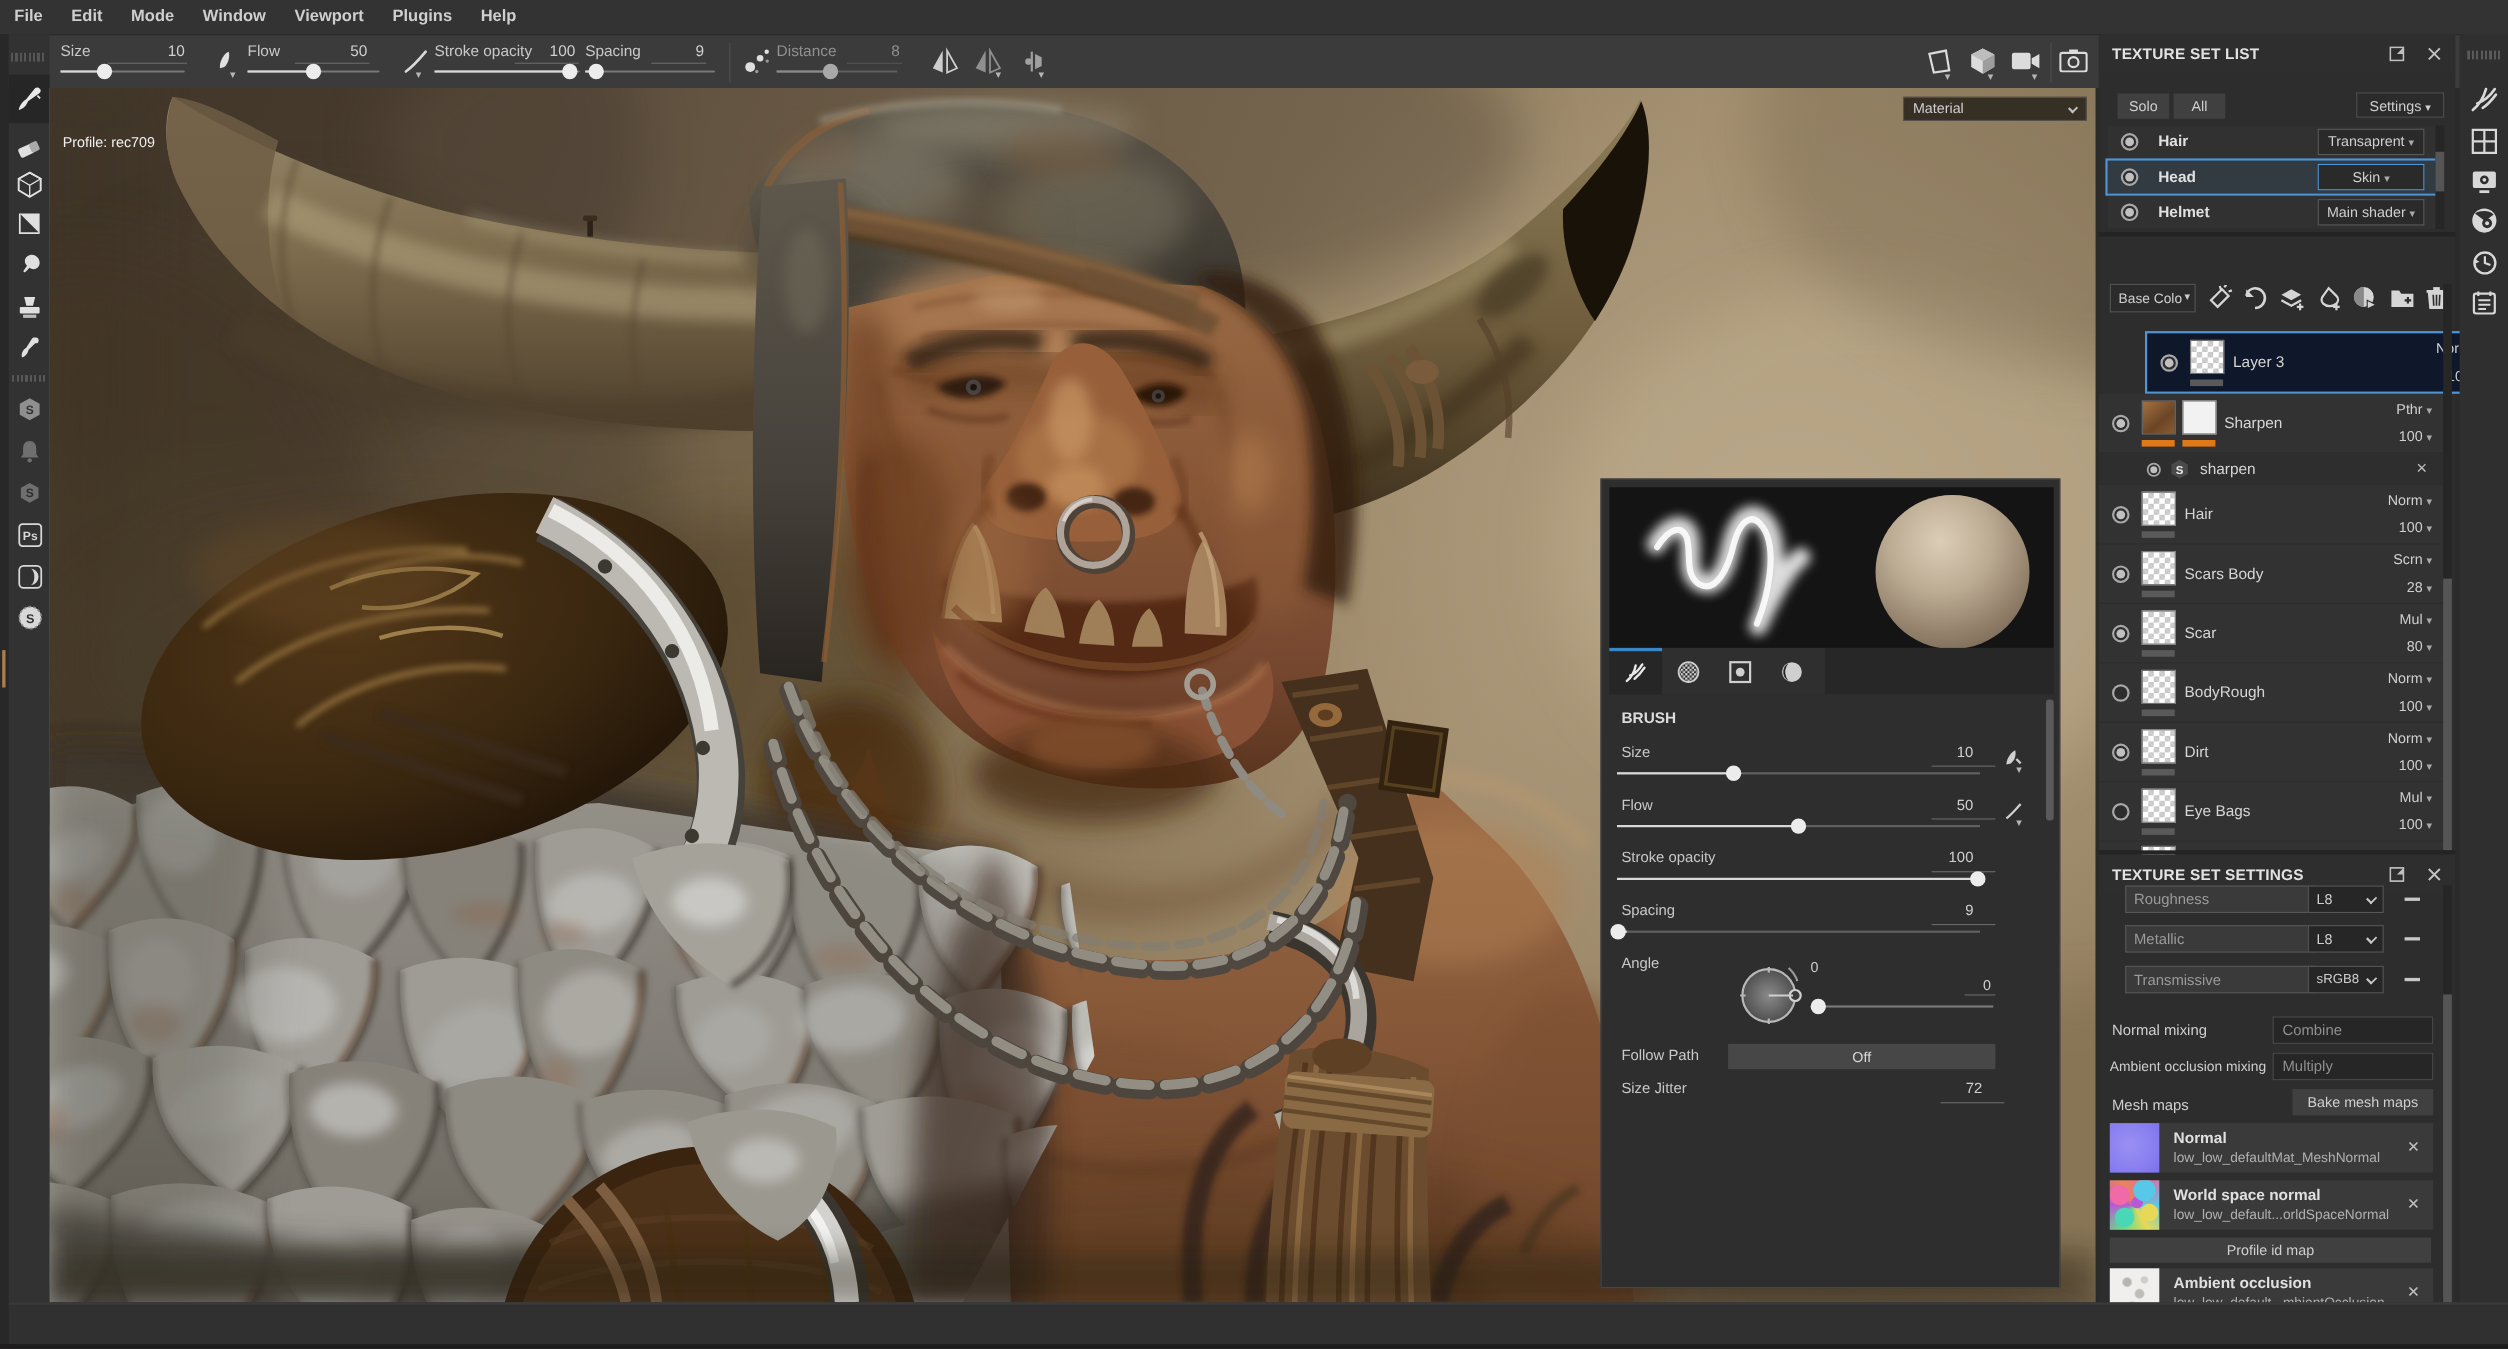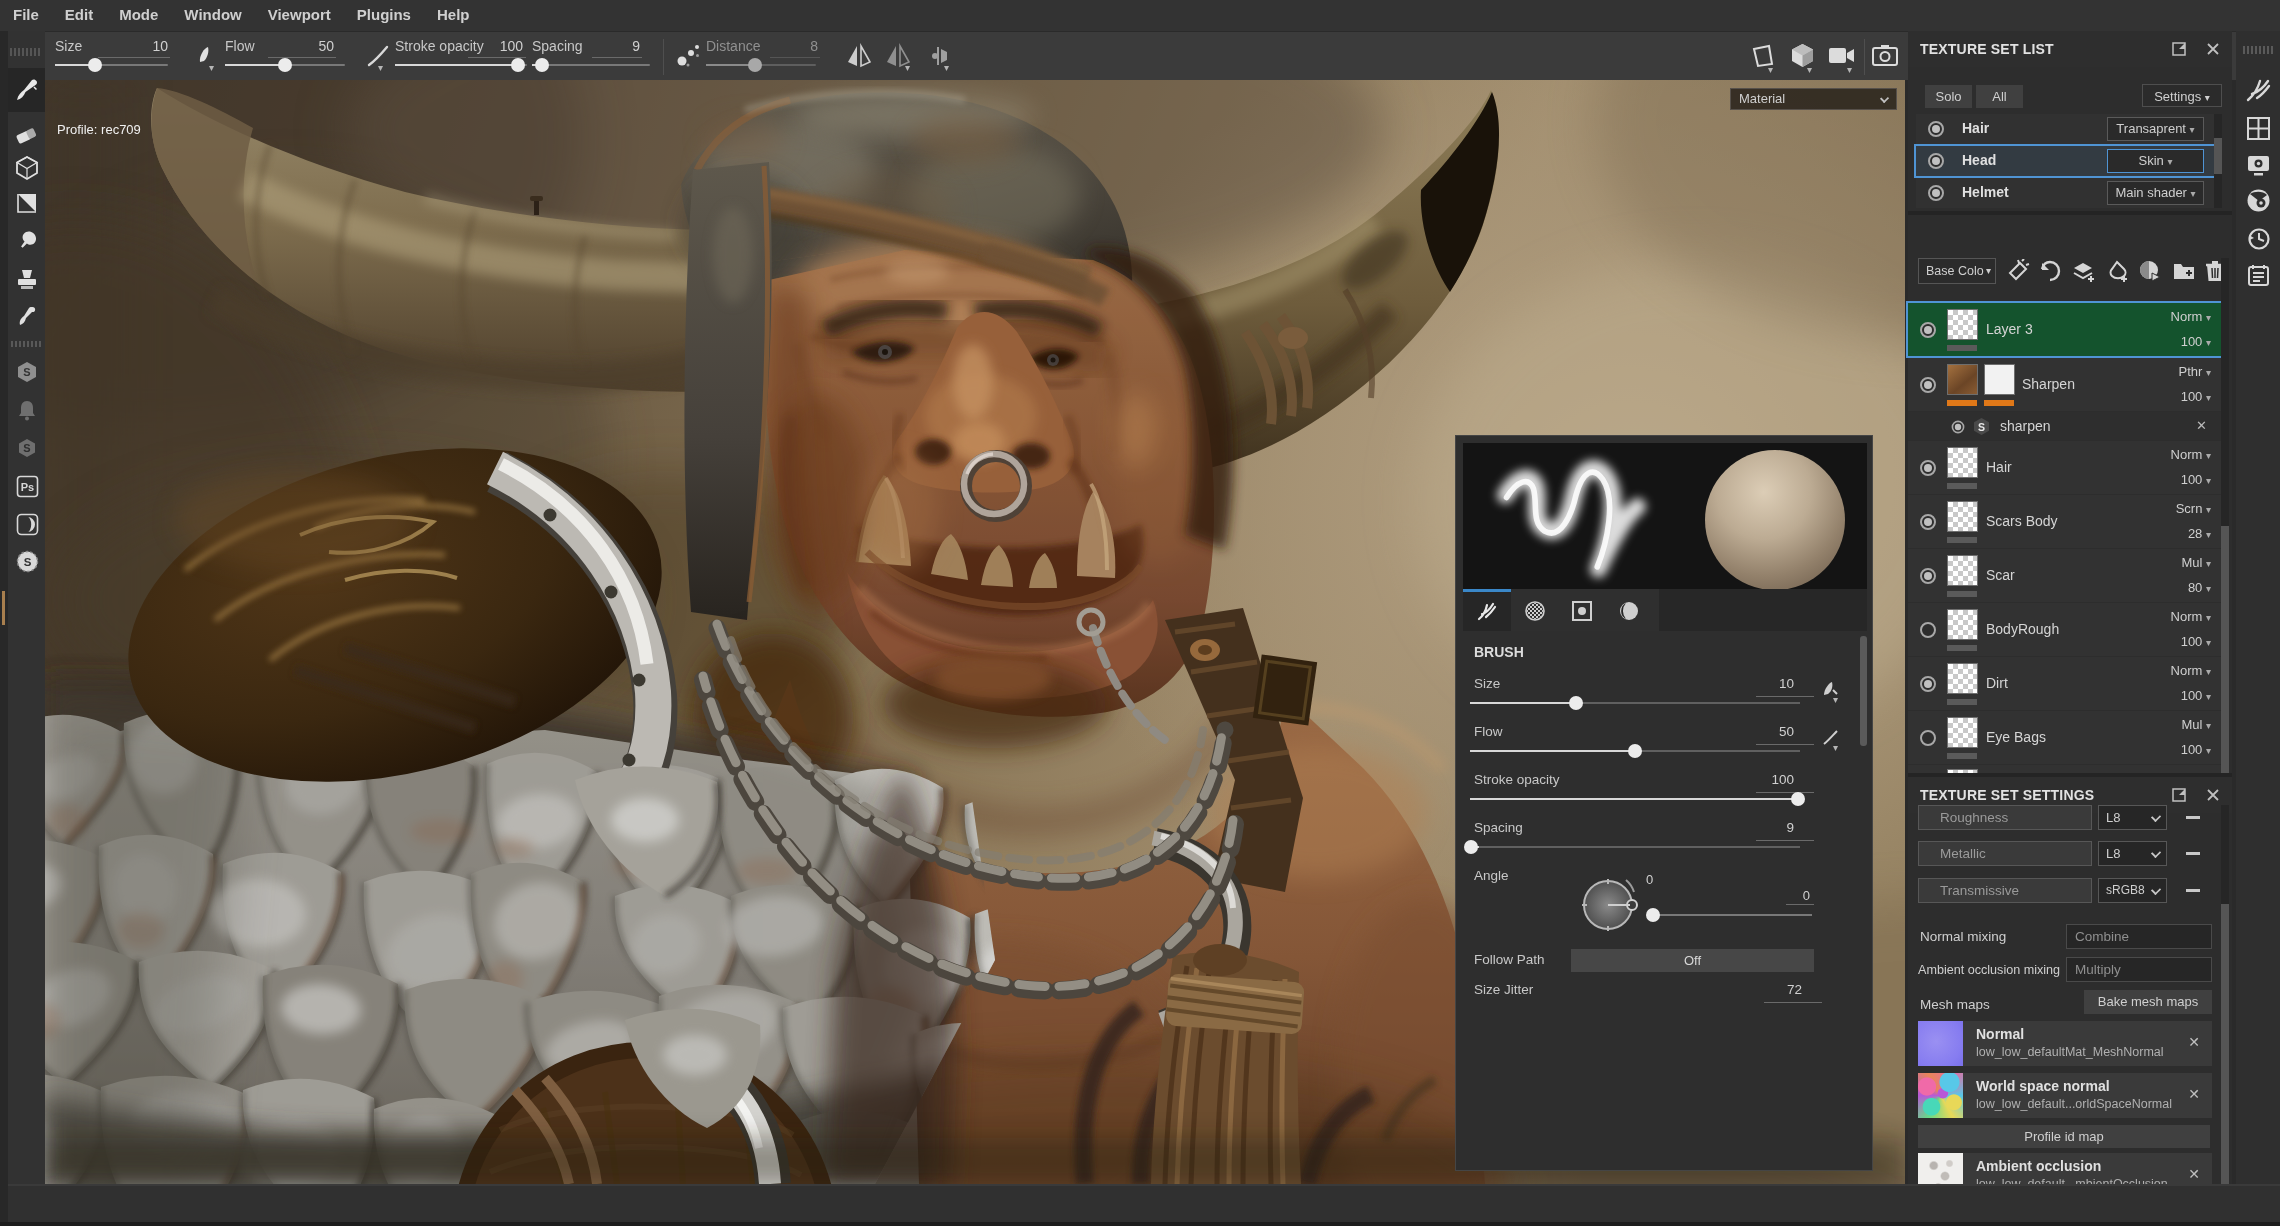--- a/index.html
+++ b/index.html
@@ -46,30 +46,30 @@
   .btn { position:absolute; height:23px; background:#404040; color:#cfcfcf; font-size:13px; text-align:center; line-height:23px; }
   .tsrow { position:absolute; left:8px; width:300px; height:30px; background:#313131; }
   .tsrow.sel { outline:2px solid #4f94d4; background:#333b42; }
   .radio { position:absolute; left:12px; top:7px; width:16px; height:16px; border:2px solid #a8a8a8; border-radius:50%; background:#2d2d2d; }
   .radio.on::after { content:""; position:absolute; left:2px; top:2px; width:8px; height:8px; border-radius:50%; background:#c0c0c0; }
   .tname { position:absolute; left:46px; top:6px; color:#e0e0e0; font-weight:bold; font-size:14px; }
   .tdd { position:absolute; right:12px; top:3px; width:97px; height:24px; background:#2a2a2a; border:1px solid #5a5a5a; color:#cfcfcf; font-size:13px; text-align:center; line-height:22px; }
   .tdd i { font-style:normal; font-size:10px; color:#aaa; }
   .lic { position:absolute; }
   .lrow { position:absolute; left:0px; width:313px; background:#323232; }
-  .lrow.sel2 { outline:2px solid #4f94d4; background:#14532d; }
+  .lrow.sel2 { outline:2px solid #4f94d4; background:#0f172a;margin-left:44px; }
   .lrow .radio { left:12px; }
   .thumb { position:absolute; left:39px; top:6px; width:31px; height:31px; border:1px solid #6e6e6e; }
   .checker { background:#fff; background-image:linear-gradient(45deg,#c8c8c8 25%,transparent 25%,transparent 75%,#c8c8c8 75%),linear-gradient(45deg,#c8c8c8 25%,transparent 25%,transparent 75%,#c8c8c8 75%); background-size:10px 10px; background-position:0 0,5px 5px; }
   .lbar { position:absolute; left:39px; top:42px; width:30px; height:6px; background:#5a5a5a; }
   .lname { position:absolute; left:78px; color:#d5d5d5; font-size:14px; }
   .lmode { position:absolute; right:10px; color:#cfcfcf; font-size:13px; }
   .lmode i { font-style:normal; font-size:10px; color:#aaa; }
   .chrow { position:absolute; left:0; width:324px; height:25px; }
-  .chbox { position:absolute; left:10px; width:174px; height:25px; background:#3a3a3a; border:1px solid #575757; color:#9a9a9a; font-size:13.5px; line-height:23px; padding-left:21px; }
+  .chbox { position:absolute; left:24px; width:174px; height:25px; background:#3a3a3a; border:1px solid #575757; color:#9a9a9a; font-size:13.5px; line-height:23px; padding-left:7px; }
   .chdd { position:absolute; left:190px; width:69px; height:25px; background:#262626; border:1px solid #575757; color:#cfcfcf; font-size:13px; line-height:23px; padding-left:7px; }
   .chdd i { position:absolute; right:6px; top:7px; width:8px; height:8px; border-left:2px solid #c8c8c8; border-bottom:2px solid #c8c8c8; transform:rotate(-45deg) scale(1,0.8); }
   .chminus { position:absolute; left:278px; top:11px; width:14px; height:3px; background:#c8c8c8; }
   .mixbox { position:absolute; left:158px; width:146px; height:25px; background:#262626; border:1px solid #4a4a4a; color:#8f8f8f; font-size:13.5px; line-height:23px; padding-left:8px; }
   .card { position:absolute; left:10px; width:294px; height:45px; background:#3a3a3a; }
   .cthumb { position:absolute; left:0; top:0; width:45px; height:45px; }
   .ct1 { position:absolute; left:58px; top:5px; color:#e0e0e0; font-weight:bold; font-size:14px; }
   .ct2 { position:absolute; left:58px; top:24px; color:#b0b0b0; font-size:12.5px; }
   .cx { position:absolute; right:12px; top:13px; color:#c0c0c0; font-size:14px; }
 </style>

